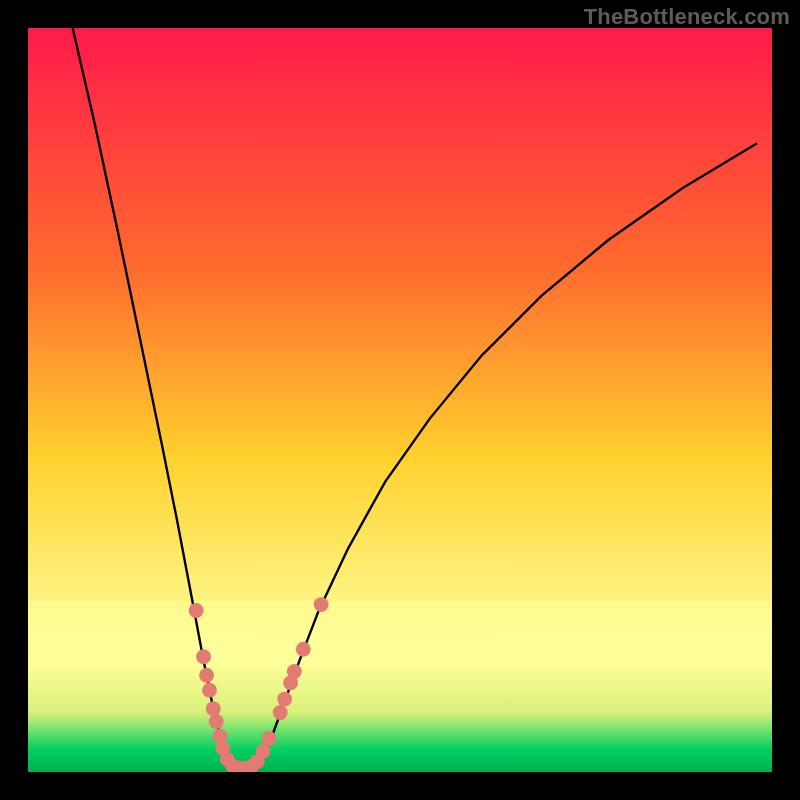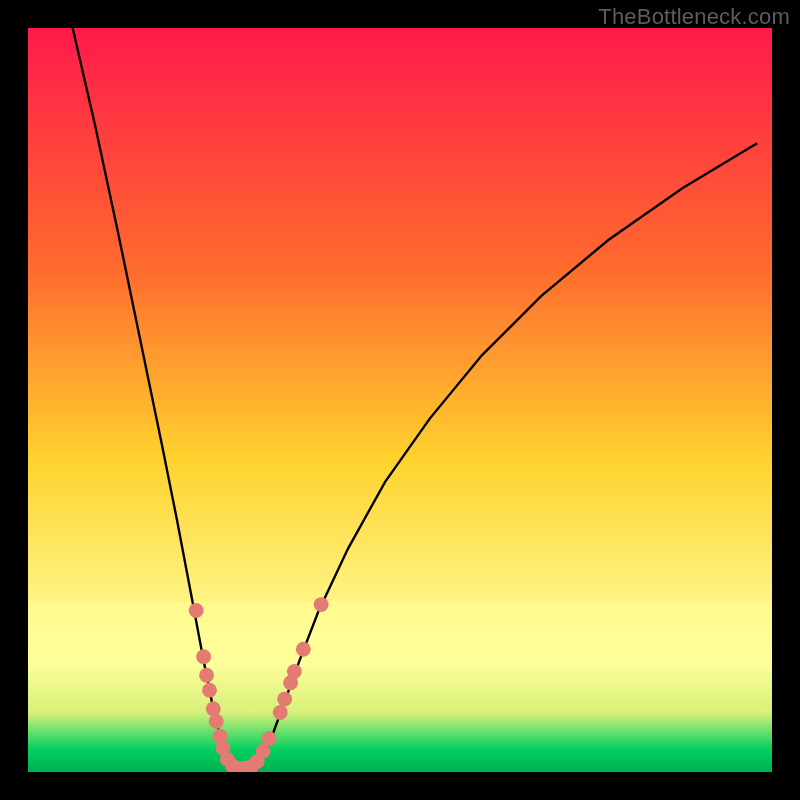--- a/index.html
+++ b/index.html
@@ -14,21 +14,21 @@
     position: relative;
     width: 800px;
     height: 800px;
     background: #000;
   }
   .watermark {
     position: absolute;
     top: 4px;
     right: 10px;
     font-size: 22px;
-    font-weight: 400;
+    font-weight: 700;
     color: #5c5c5c;
     letter-spacing: 0.2px;
     z-index: 10;
   }
   svg {
     position: absolute;
     top: 28px;
     left: 28px;
     width: 744px;
     height: 744px;

